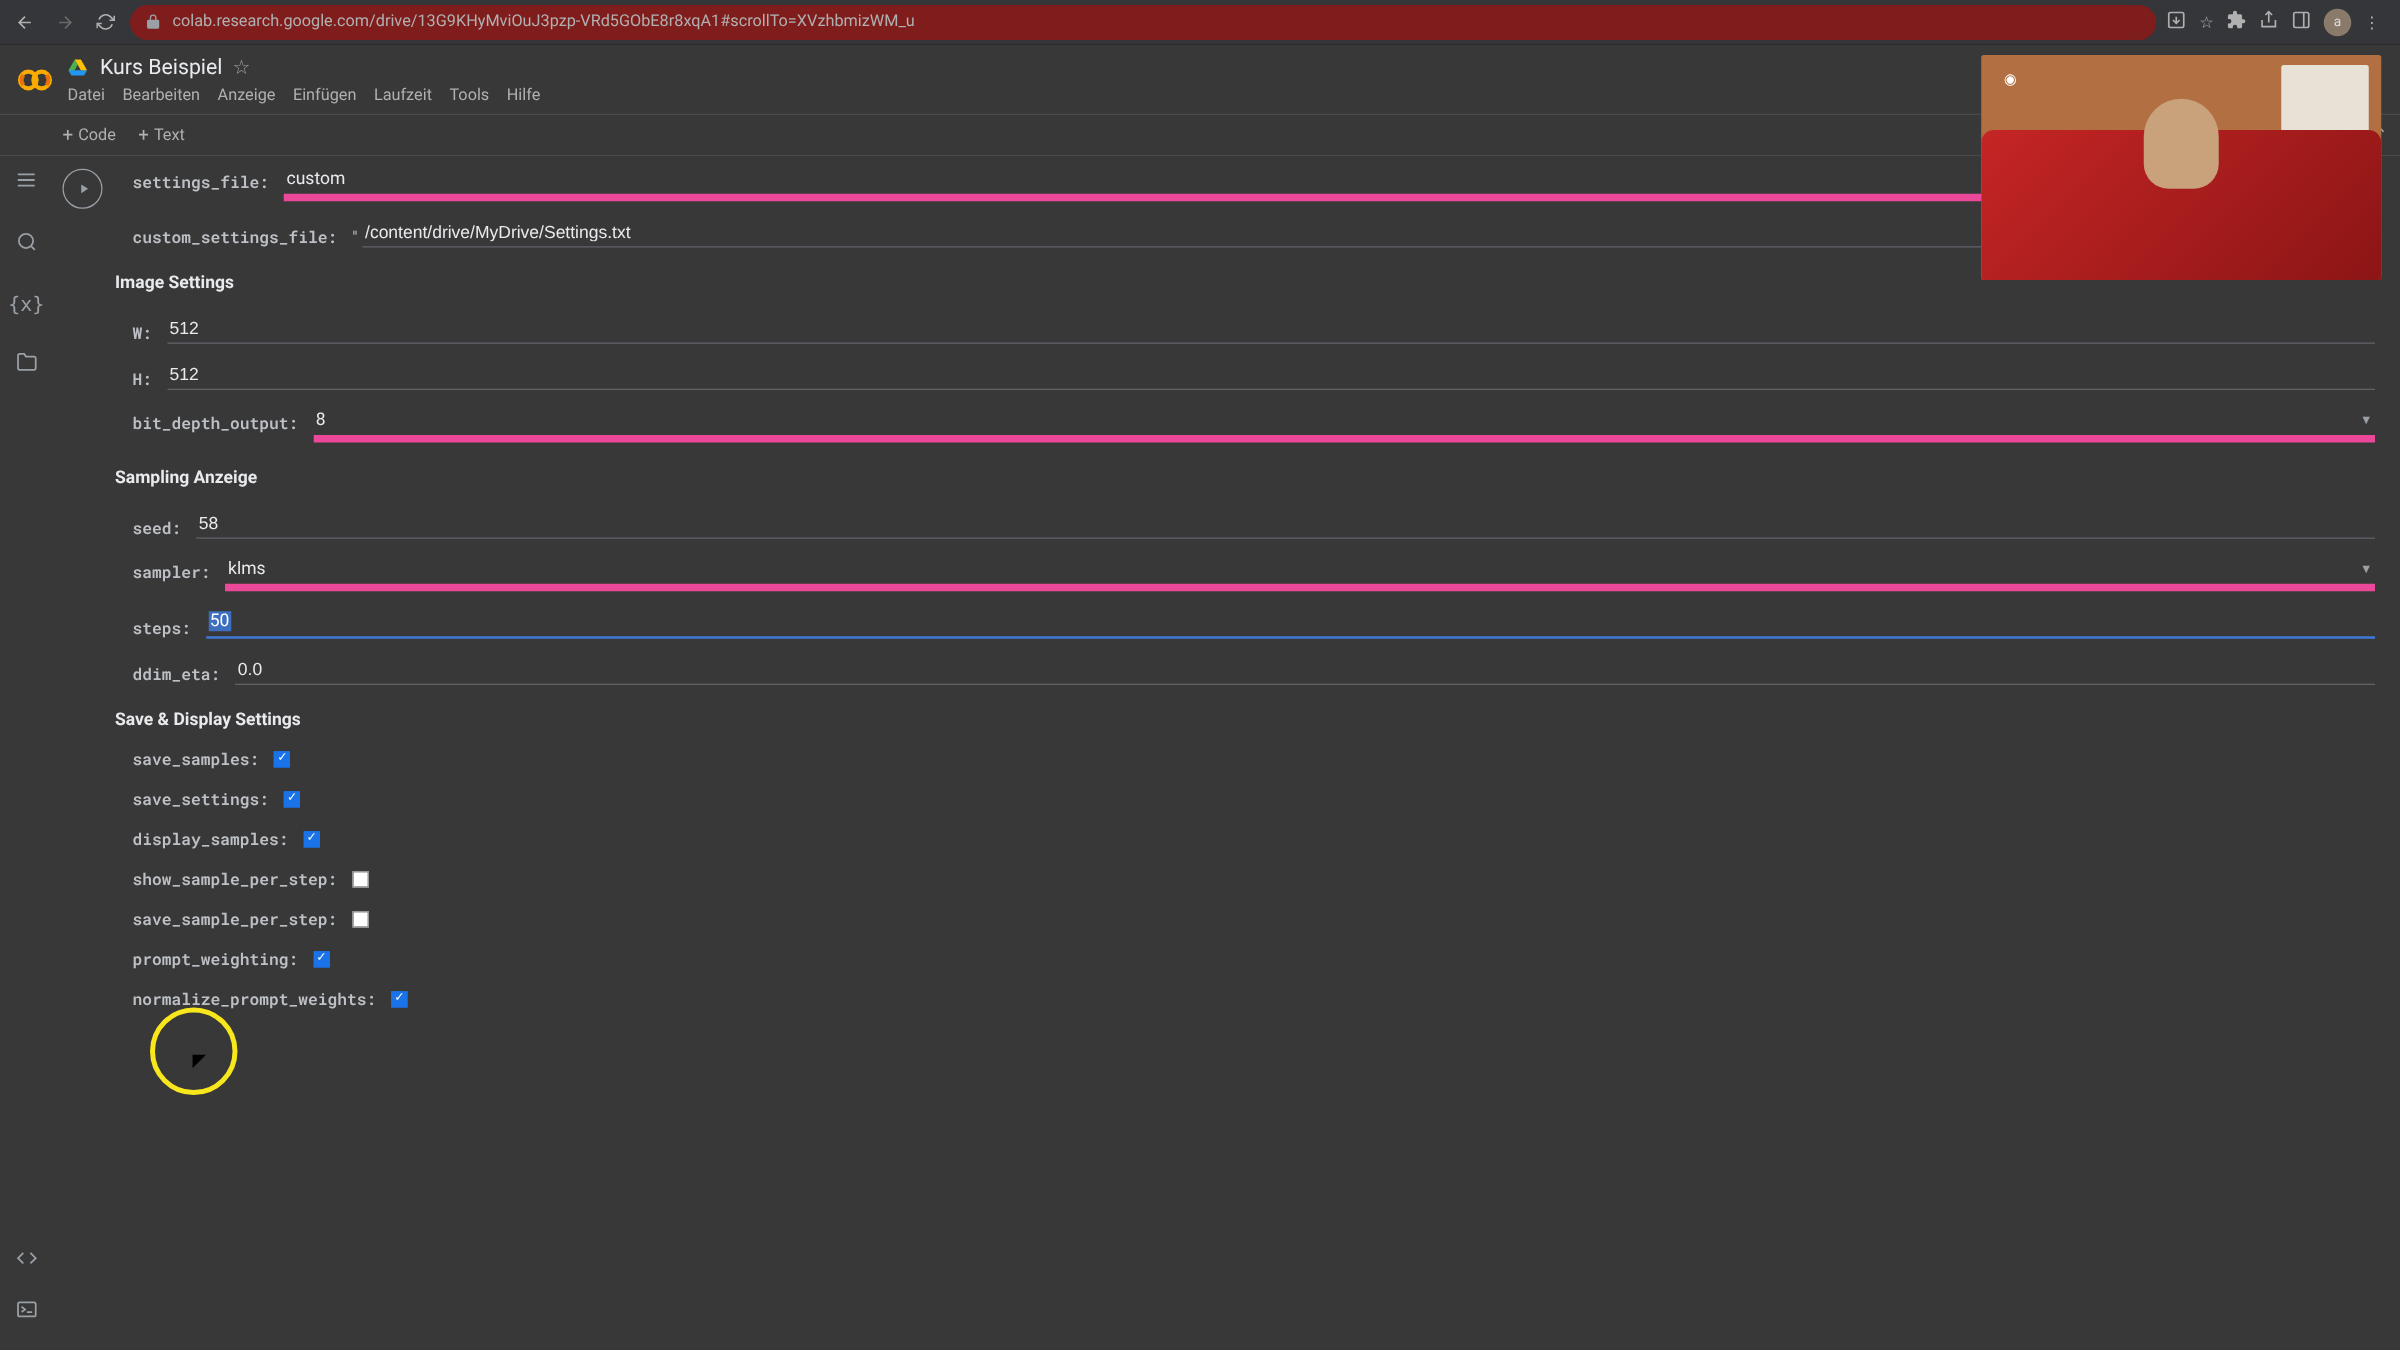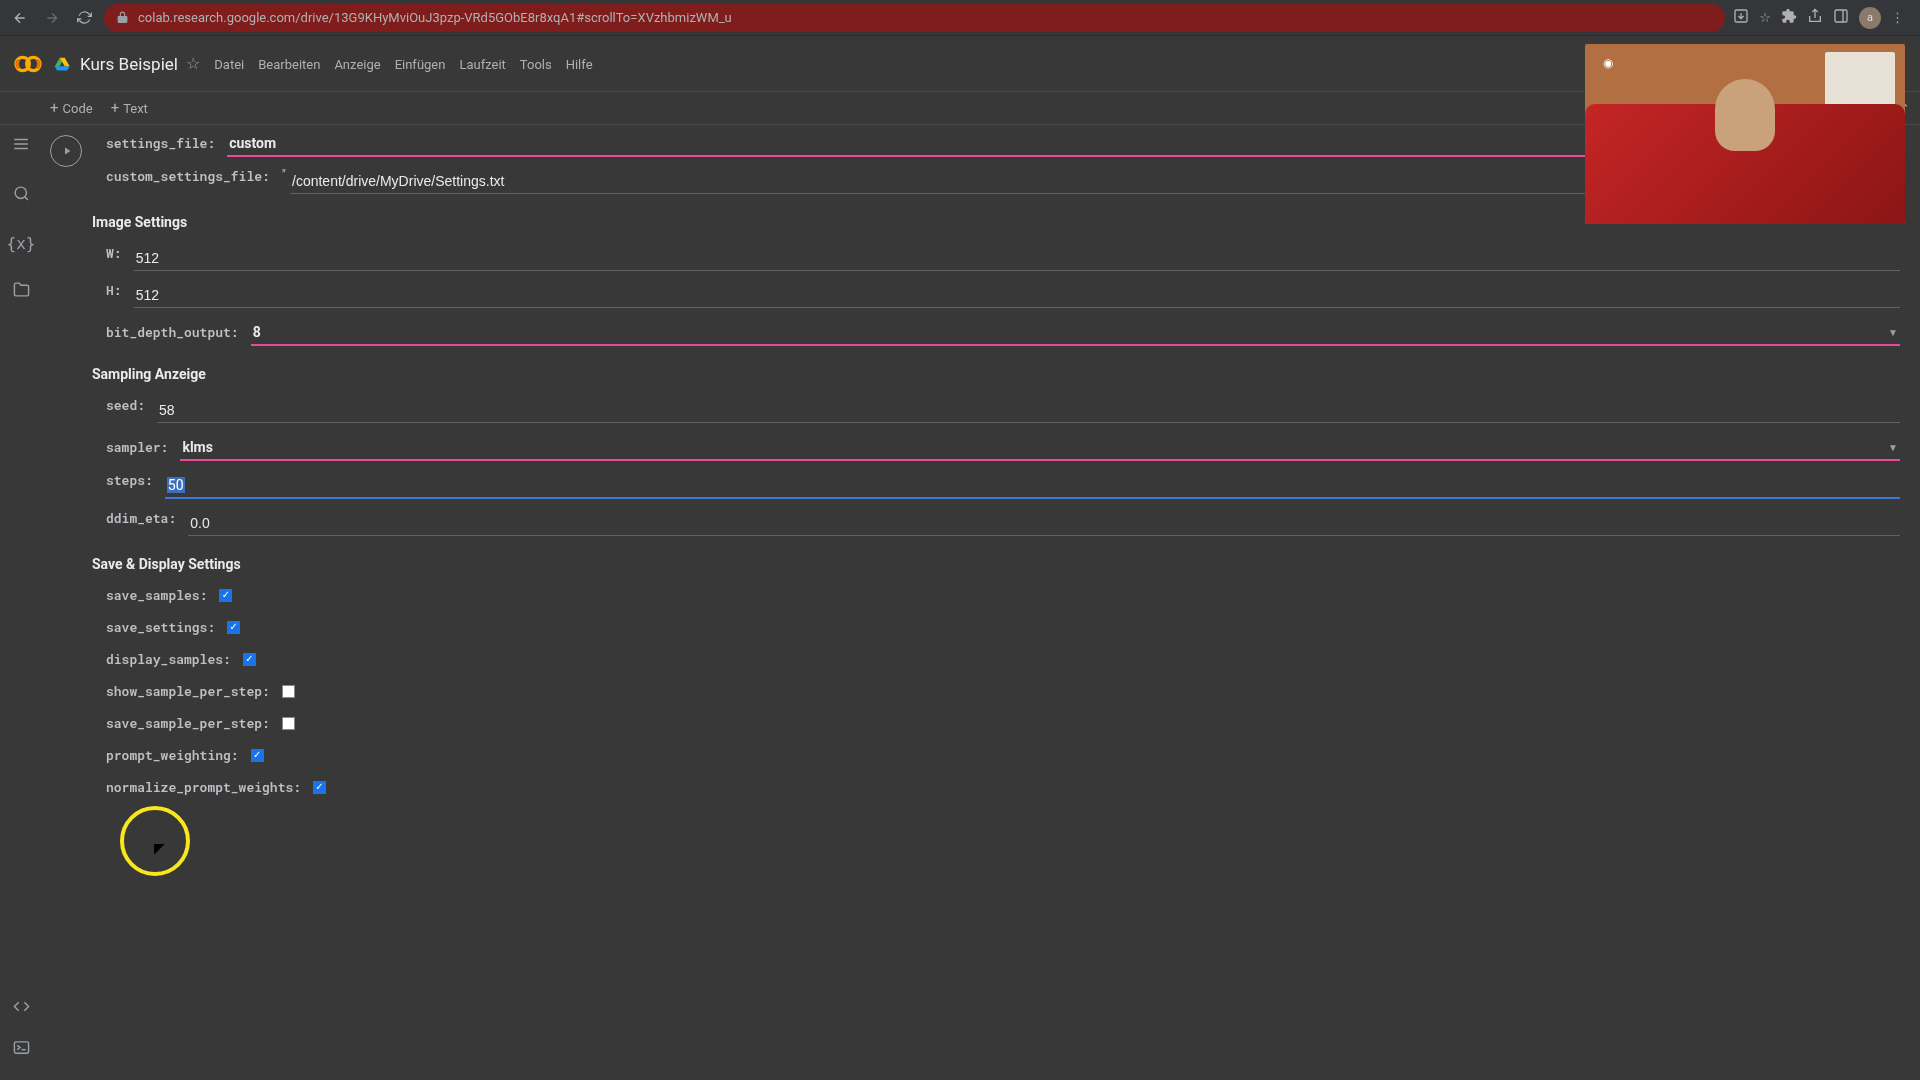--- a/index.html
+++ b/index.html
@@ -10,21 +10,21 @@
 .nav-btn { width: 24px; height: 24px; display: flex; align-items: center; justify-content: center; color: #b0b0b0; cursor: pointer; border-radius: 50%; }
 .nav-btn.disabled { color: #6a6a6a; }
 .url-bar { flex: 1; height: 28px; background: #7f1d1d; border-radius: 14px; display: flex; align-items: center; padding: 0 12px; color: #b0b0b0; font-size: 13px; gap: 8px; }
 .lock-ico { width: 14px; height: 14px; color: #9aa0a6; }
 .chrome-right { display: flex; gap: 10px; align-items: center; padding-right: 8px; }
 .chrome-ico { color: #b0b0b0; cursor: pointer; }
 
 
 .colab-header { height: 55px; background: #383838; display: flex; align-items: center; padding: 0 12px; gap: 10px; }
 .colab-logo { width: 32px; height: 32px; }
-.title-wrap { display: flex; gap: 14px; }
+.title-wrap { display: flex; flex-direction: column; gap: 2px; }
 .doc-row { display: flex; align-items: center; gap: 8px; }
 .drive-ico { width: 18px; height: 18px; }
 .doc-title { font-size: 17px; color: #e8eaed; }
 .star { color: #9aa0a6; font-size: 16px; cursor: pointer; }
 .menus { display: flex; gap: 14px; font-size: 13px; color: #b0b0b0; margin-top: 3px; }
 .menu-item { cursor: pointer; }
 
 
 .toolbar { height: 34px; background: #383838; border-top: 1px solid #4a4a4a; border-bottom: 1px solid #4a4a4a; display: flex; align-items: center; padding-left: 50px; gap: 18px; font-size: 13px; color: #b0b0b0; }
 .toolbar-btn { display: flex; align-items: center; gap: 4px; cursor: pointer; }
@@ -37,30 +37,30 @@
 .rail-ico { color: #9aa0a6; cursor: pointer; font-size: 16px; }
 .rail-bottom { margin-top: auto; display: flex; flex-direction: column; gap: 20px; padding-bottom: 20px; align-items: center; }
 
 .content { flex: 1; background: #383838; overflow-y: auto; }
 .cell-wrap { display: flex; align-items: flex-start; padding: 4px 0 20px 8px; }
 .run-btn { width: 32px; height: 32px; border-radius: 50%; border: 1px solid #9aa0a6; display: flex; align-items: center; justify-content: center; cursor: pointer; color: #9aa0a6; flex-shrink: 0; margin-top: 6px; }
 .run-btn svg { margin-left: 2px; }
 
 .form-area { flex: 1; padding-left: 10px; padding-right: 20px; }
 
-.form-row { display: flex; align-items: flex-start; margin-bottom: 10px; }
+.form-row { display: flex; align-items: flex-end; margin-bottom: 10px; }
 .form-label { font-family: 'Roboto Mono', monospace; font-size: 13px; color: #bdc1c6; font-weight: 600; white-space: nowrap; padding-right: 12px; }
 .form-label::after { content: ":"; }
 
 .text-field { flex: 1; border: none; border-bottom: 1px solid #5f6368; background: transparent; color: #e8eaed; font-size: 14px; padding: 6px 2px 4px; outline: none; }
 .text-field.focused { border-bottom: 2px solid #3c78d8; }
 .text-selected { background: #3c6fbf; color: #fff; padding: 0 1px; }
 
 .input-row-select { display: flex; align-items: center; margin-bottom: 10px; }
-.select-field { flex: 1; border: none; border-bottom: 2px solid #ec4899; background: transparent; color: #e8eaed; font-size: 14px; padding: 6px 2px 4px; display: flex; justify-content: space-between; align-items: center; cursor: pointer; font-weight: bold; }
+.select-field { flex: 1; border: none; border-bottom: 6px solid #ec4899; background: transparent; color: #e8eaed; font-size: 14px; padding: 6px 2px 4px; display: flex; justify-content: space-between; align-items: center; cursor: pointer; }
 .caret { color: #9aa0a6; font-size: 10px; }
 
 .section-h { font-weight: 700; color: #e8eaed; font-size: 14px; margin: 20px 0 14px 0; }
 
 .checkbox-row { display: flex; align-items: center; margin-bottom: 14px; }
 .chk { width: 13px; height: 13px; border: 1px solid #888; background: #fff; display: flex; align-items: center; justify-content: center; cursor: pointer; }
 .chk.checked { background: #1a73e8; border-color: #1a73e8; }
 .chk.checked::after { content: "✓"; color: #fff; font-size: 10px; line-height: 1; }
 
 .indent-left { padding-left: 14px; }

